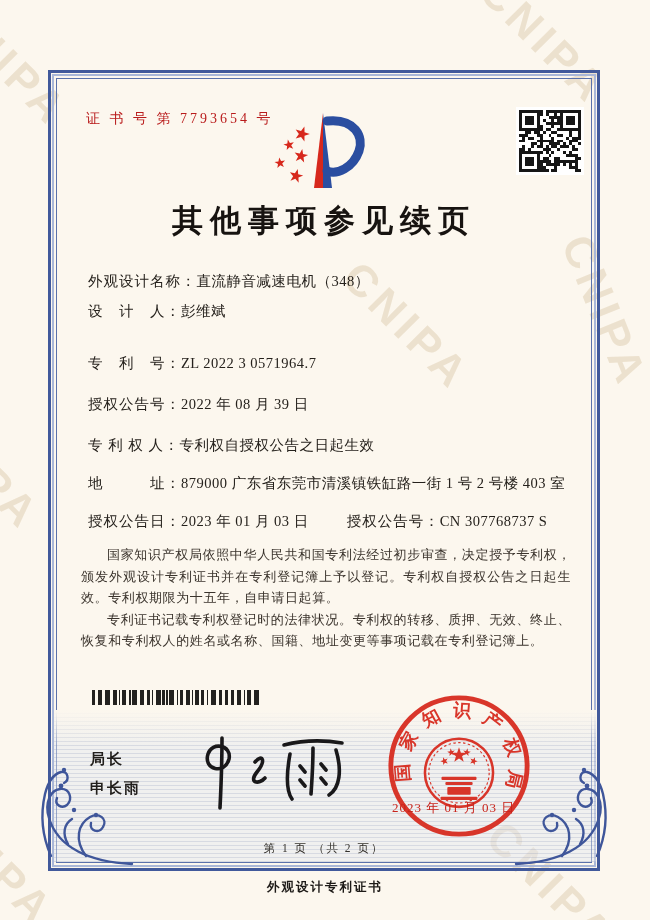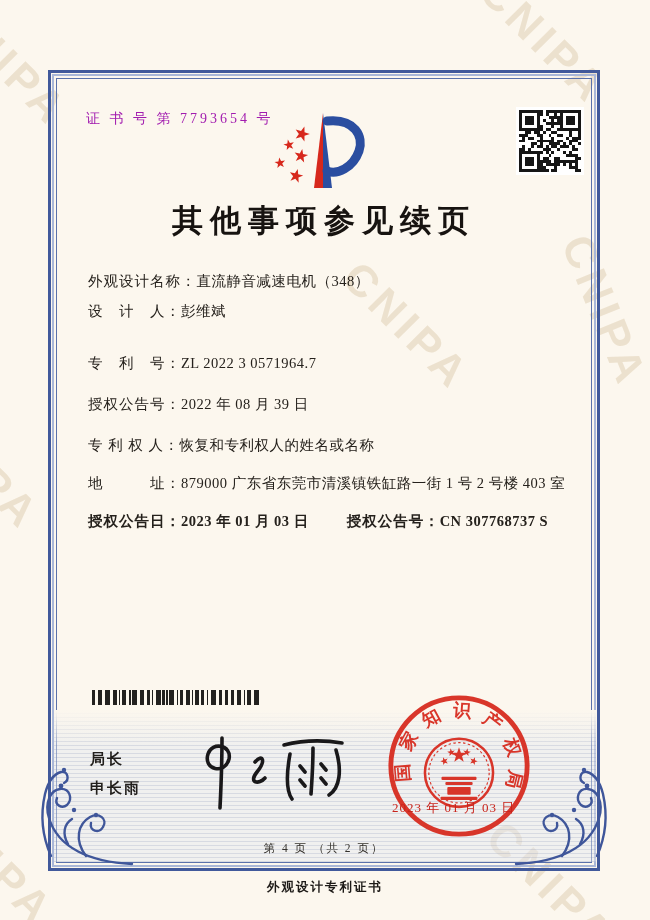--- a/index.html
+++ b/index.html
@@ -19,34 +19,34 @@
   .frame::before{content:"";position:absolute;inset:1px;border:2px solid #a9b7d8;}
   .frame::after{content:"";position:absolute;inset:5px;border:1px solid #5a71ab;}
 
   
   .waveband{left:54px;top:710px;width:542px;height:152px;z-index:1;
     background:
       linear-gradient(180deg,rgba(252,247,238,1) 0,rgba(252,247,238,0) 36px),
       repeating-linear-gradient(0deg,rgba(114,130,172,.20) 0 1px,rgba(235,238,246,.0) 1px 4px),
       rgba(226,230,240,.45);}
 
-  .certno{left:86px;top:110px;font-size:14px;letter-spacing:3px;color:#a21caf;z-index:2;}
+  .certno{left:86px;top:110px;font-size:14px;letter-spacing:3px;color:#b91c1c;z-index:2;}
 
   .logo{left:263px;top:98px;z-index:2;}
   .qr{left:516px;top:107px;width:62px;height:62px;background:#fff;padding:3px;
       display:grid;grid-template-rows:repeat(21,1fr);grid-template-columns:repeat(21,1fr);z-index:2;}
   .qr i{background:#161616;}
 
   .title{left:48px;top:200px;width:552px;text-align:center;font-size:31px;font-weight:600;
          letter-spacing:7px;color:#171310;z-index:2;}
 
   .fieldrow{left:88px;width:500px;font-size:14.5px;color:#25211c;z-index:2;letter-spacing:.5px;}
   .fieldrow .lbl{letter-spacing:1px;}
   .fr1{top:272px;} .fr2{top:302px;} .fr3{top:354px;} .fr4{top:395px;}
-  .fr5{top:436px;} .fr6{top:474px;} .fr7{top:512px;font-weight:bold;}
+  .fr5{top:436px;} .fr6{top:474px;} .fr7{top:512px;}
   .pair2{margin-left:38px;}
 
   .paras{left:81px;top:544px;width:490px;z-index:2;font-size:13px;line-height:21.5px;
          color:#3a332c;text-align:justify;letter-spacing:.6px;}
   .paras p{margin:0;text-indent:2em;}
 
   .barcode{left:92px;top:690px;width:170px;height:15px;display:flex;z-index:2;}
   .barcode i{background:#23211f;}
   .barcode em{background:transparent;}
 
@@ -359,30 +359,32 @@
 <div class="abs fieldrow fr2">
   <span class="lbl">设　计　人：</span><span>彭维斌</span>
 </div>
 <div class="abs fieldrow fr3">
   <span class="lbl">专　利　号：</span><span>ZL 2022 3 0571964.7</span>
 </div>
 <div class="abs fieldrow fr4">
   <span class="lbl">授权公告号：</span><span>2022 年 08 月 39 日</span>
 </div>
 <div class="abs fieldrow fr5">
-  <span class="lbl">专 利 权 人：</span><span>恢复和专利权人的姓名或名称</span>
+  <span class="lbl">专 利 权 人：</span><span>专利权自授权公告之日起生效</span>
 </div>
 <div class="abs fieldrow fr6">
   <span class="lbl">地　　　址：</span><span>879000 广东省东莞市清溪镇铁缸路一街 1 号 2 号楼 403 室</span>
 </div>
 <div class="abs fieldrow fr7">
   <span class="lbl">授权公告日：</span><span>2023 年 01 月 03 日</span><span class="lbl pair2">授权公告号：</span><span>CN 307768737 S</span>
 </div>
 
 <div class="abs paras">
+  <p>国家知识产权局依照中华人民共和国专利法经过初步审查，决定授予专利权，颁发外观设计专利证书并在专利登记簿上予以登记。专利权自授权公告之日起生效。专利权期限为十五年，自申请日起算。</p>
+  <p>专利证书记载专利权登记时的法律状况。专利权的转移、质押、无效、终止、恢复和专利权人的姓名或名称、国籍、地址变更等事项记载在专利登记簿上。</p>
 </div>
 
 <div class="abs barcode">
     <i style="flex:2"></i>
     <em style="flex:2"></em>
     <i style="flex:3"></i>
     <em style="flex:2"></em>
     <i style="flex:3"></i>
     <em style="flex:2"></em>
     <i style="flex:3"></i>
@@ -505,14 +507,14 @@
     <use href="#sstar" transform="translate(83,61) scale(0.42) rotate(10)"></use>
     <use href="#sstar" transform="translate(90,70) scale(0.42) rotate(20)"></use>
     <rect x="57" y="86" width="36" height="3.4" rx="1"></rect>
     <rect x="61" y="91.5" width="28" height="3" rx="1"></rect>
     <rect x="63" y="96.5" width="24" height="8" rx="1"></rect>
     <rect x="56" y="106.5" width="38" height="3.4" rx="1"></rect>
   </g>
 </svg>
 <div class="abs seal-date">2023 年 01 月 03 日</div>
 
-<div class="abs pageinfo">第 4 页 （共 2 页）</div>
+<div class="abs pageinfo">第 1 页 （共 2 页）</div>
 <div class="abs contnote">外观设计专利证书</div>
 
 </body></html>

